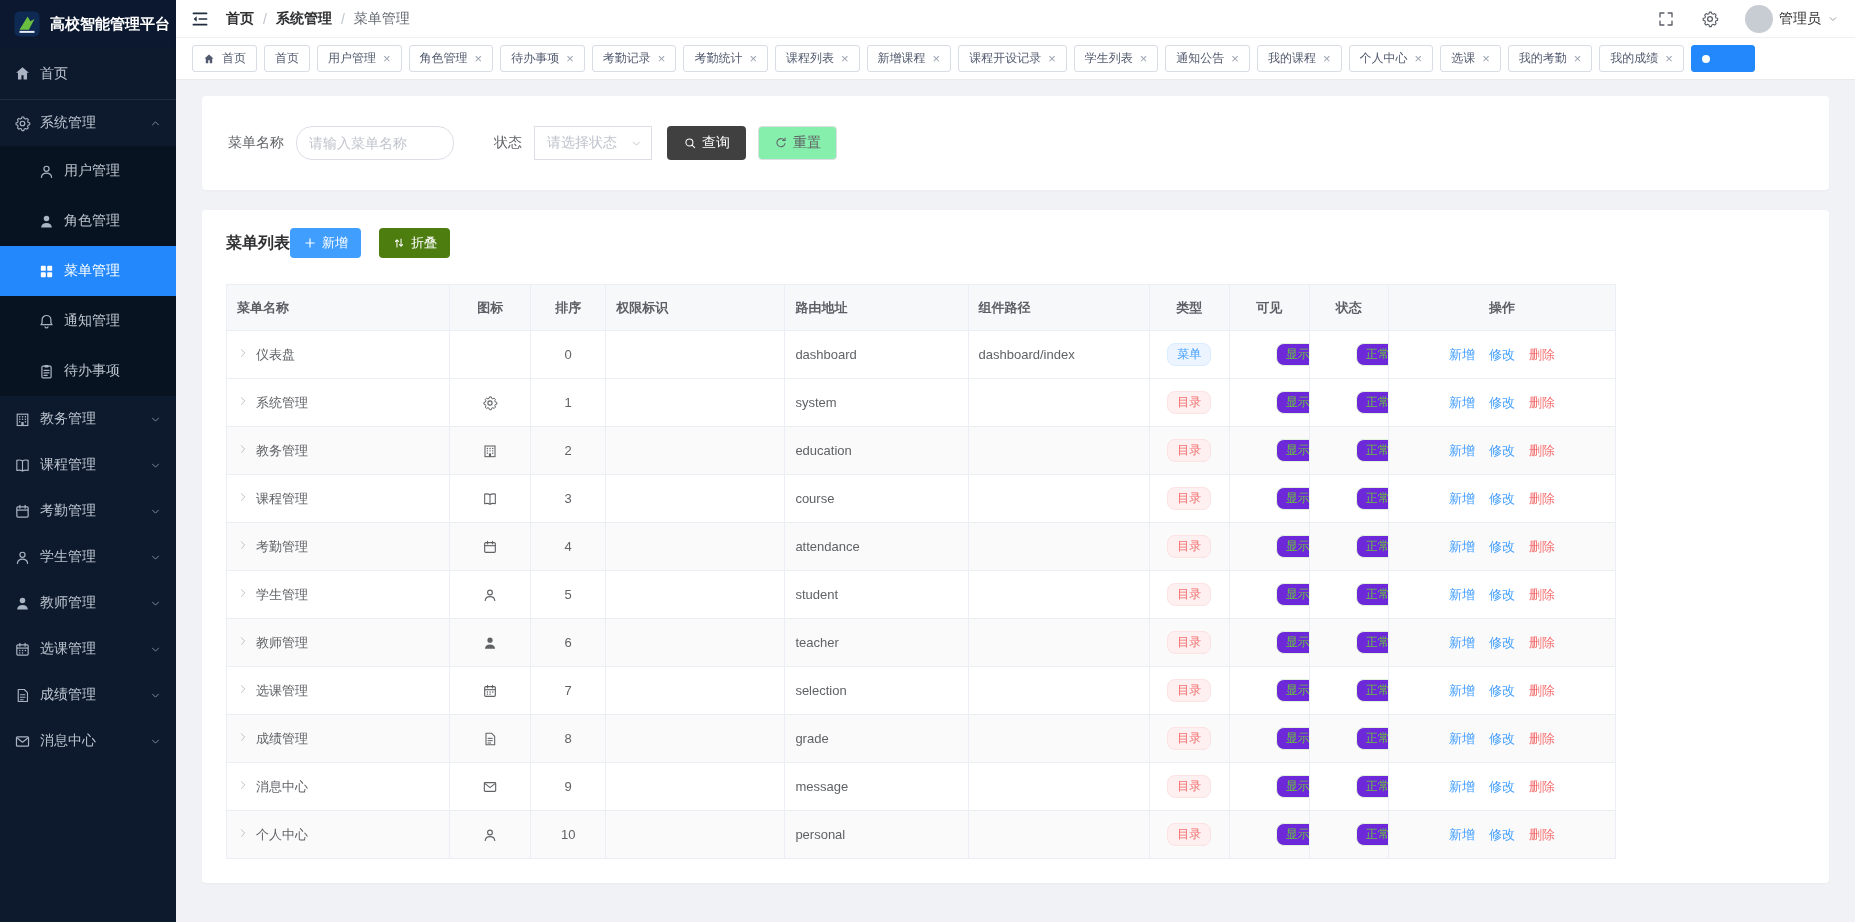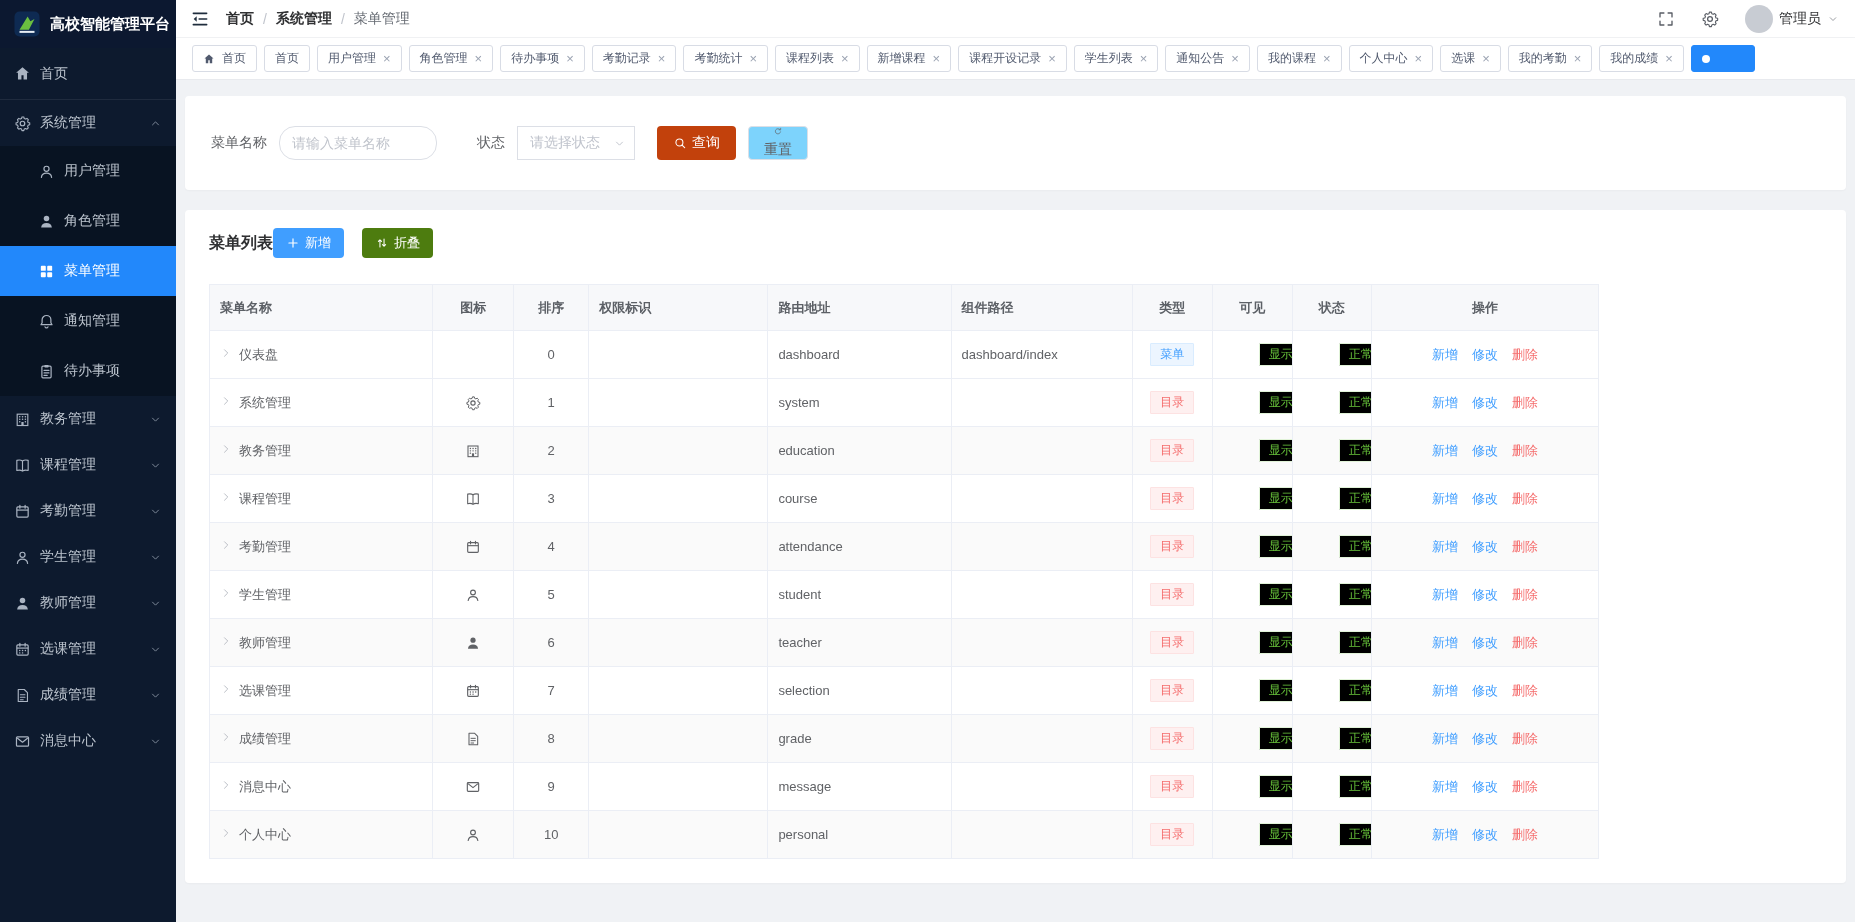--- a/index.html
+++ b/index.html
@@ -39,57 +39,57 @@
   .user-name { font-size:14px; color:#303133; }
   .user-chev { width:12px; height:12px; color:#909399; }
 
   .tabbar { height:42px; background:#fff; display:flex; align-items:center; gap:7px; padding:0 16px; border-bottom:1px solid #e8eaee; box-shadow:0 1px 3px rgba(0,0,0,.05); white-space:nowrap; overflow:hidden; }
   .tab { height:27px; padding:0 10px; border:1px solid #d8dce5; border-radius:3px; background:#fff; color:#515a6e; font-size:12px; display:inline-flex; align-items:center; gap:7px; cursor:pointer; flex:none; }
   .tab .th-ic { width:12px; height:12px; color:#515a6e; }
   .tab .tx { color:#9aa2b1; font-size:13px; line-height:1; cursor:pointer; }
   .tab.active { background:#2288fb; border-color:#2288fb; color:#fff; min-width:64px; }
   .tab .dot { width:8px; height:8px; border-radius:50%; background:#fff; }
 
-  .content { flex:1; background:#f0f2f5; padding:16px 9px; position:relative; overflow:hidden; }
+  .content { flex:1; background:#f0f2f5; padding:16px 26px; position:relative; overflow:hidden; }
 
   
   .search-card { background:#fff; border-radius:4px; height:94px; display:flex; align-items:center; padding:0 26px; box-shadow:0 1px 2px rgba(0,0,0,.03); }
   .f-label { font-size:14px; color:#606266; margin-right:12px; }
   .inp { width:158px; height:34px; border:1px solid #dcdfe6; border-radius:16px; padding:0 12px; font-size:14px; color:#6d28d9; outline:none; font-family:inherit; }
   .inp::placeholder { color:#c0c4cc; }
   .sel { width:118px; height:34px; border:1px solid #dcdfe6; border-radius:0; padding:0 8px 0 12px; display:flex; align-items:center; justify-content:space-between; color:#bfc3cc; font-size:14px; cursor:pointer; background:#fff; }
   .sel .chev { width:13px; height:13px; color:#c0c4cc; }
   .lbl-status { margin-left:40px; }
   .btn { height:34px; padding:0 15px; border-radius:4px; border:1px solid transparent; font-size:14px; display:inline-flex; align-items:center; gap:5px; cursor:pointer; font-family:inherit; }
   .btn .b-ic { width:14px; height:14px; }
-  .btn-query { background:#c2410c; color:#fff; margin-left:22px; }
-  .btn-reset { background:#7dd3fc; color:#606266; border-color:#dcdfe6; margin-left:12px;flex-direction:column; }
+  .btn-query { background:#404040; color:#fff; margin-left:15px; }
+  .btn-reset { background:#86efac; color:#606266; border-color:#dcdfe6; margin-left:12px; }
 
   
   .table-card { margin-top:20px; background:#fff; border-radius:4px; padding:18px 24px 24px; box-shadow:0 1px 2px rgba(0,0,0,.03); }
   .panel-head { display:flex; align-items:center; justify-content:flex-start; }
   .panel-title { font-size:16px; font-weight:bold; color:#303133; }
   .panel-btns { display:flex; gap:18px; }
   .btn-sm { height:30px; padding:0 12px; font-size:13px; }
   .btn-add { background:#409eff; color:#fff; }
   .btn-fold { background:#4d7c0f; color:#fff; }
 
   table.tbl { margin-top:26px; width:1390px; border-collapse:collapse; table-layout:fixed; font-size:13px; color:#606266; }
   .tbl th, .tbl td { border:1px solid #ebeef5; padding:0 10px; overflow:hidden; white-space:nowrap; }
   .tbl th { height:46px; background:#f7f8fa; font-weight:bold; color:#5c6066; text-align:left; }
   .tbl td { height:47px; background:#fff; }
   .tbl tr.stripe td { background:#fafafa; }
   .tbl th.cc, .tbl td.cc { text-align:center; }
   .c-name { display:flex; align-items:center; gap:7px; height:47px; }
   .c-name .chev-r { width:12px; height:12px; color:#b4b8bf; cursor:pointer; flex:none; }
   .row-ic { width:16px; height:16px; color:#606266; vertical-align:middle; }
-  .badge { display:inline-block; padding:3px 9px; font-size:12px; line-height:1.2; border-radius:1px; border:1px solid transparent; }
+  .badge { display:inline-block; padding:3px 9px; font-size:12px; line-height:1.2; border-radius:8px; border:1px solid transparent; }
   .b-blue  { background:#ecf5ff; border-color:#d9ecff; color:#409eff; }
   .b-red   { background:#fef0f0; border-color:#fde2e2; color:#f56c6c; }
-  .b-green { background:#000000; border-color:#e1f3d8; color:#67c23a;margin-left:36px; }
+  .b-green { background:#6d28d9; border-color:#e1f3d8; color:#67c23a;margin-left:36px; }
   .op { cursor:pointer; margin:0 7px; }
   .op-add, .op-edit { color:#409eff; }
   .op-del { color:#f56c6c; }
 
   .watermark { position:absolute; left:404px; top:356px; font-family:"DejaVu Sans",sans-serif; font-weight:bold; font-size:46px; color:rgba(118,118,118,.58); white-space:nowrap; pointer-events:none; letter-spacing:1px; }
 
   .ic { display:inline-block; }
 </style>
 </head>
 <body>

